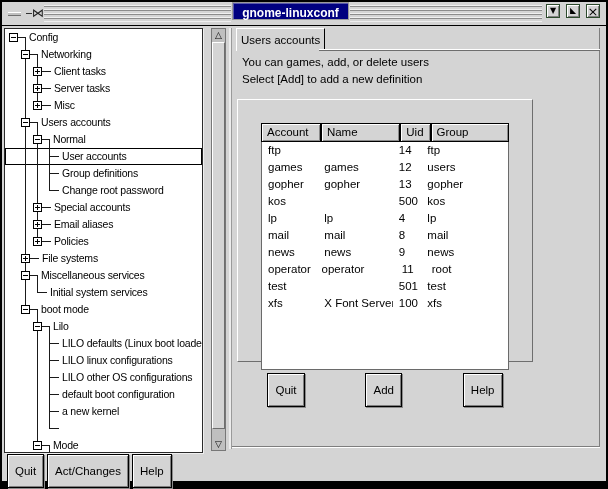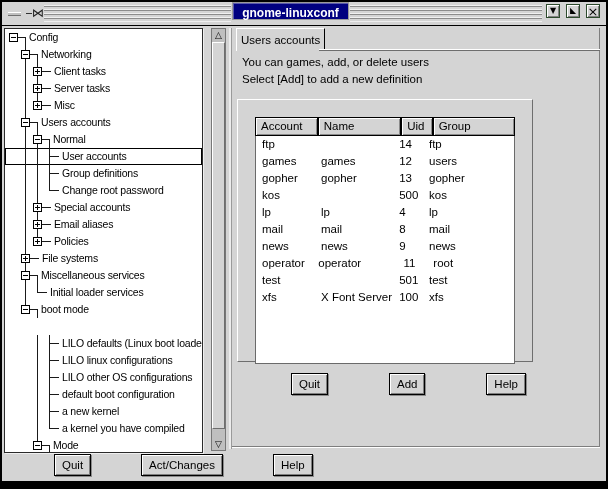--- a/index.html
+++ b/index.html
@@ -57,34 +57,34 @@
   .rp-text{position:absolute;line-height:16px;font-size:11.5px;white-space:nowrap;}
   .tab{position:absolute;left:234px;top:26px;height:22px;min-width:74px;padding:0 4px;background:var(--bg);
      border-top:1px solid #fff;border-left:1px solid #fff;border-right:1px solid #000;
      text-align:center;line-height:22px;font-size:11.5px;box-sizing:content-box;}
   .notebook-line{position:absolute;left:317px;top:47px;width:281px;height:2px;
      background:linear-gradient(#fff 0 1px,#6e6e6e 1px 2px);}
   .intro1{left:240px;top:52px;}
   .intro2{left:240px;top:69px;}
 
   .table-frame{position:absolute;left:235px;top:97px;width:296px;height:263px;box-sizing:border-box;
-     border:1px solid;border-color:#fff #6e6e6e #6e6e6e #fff;background:var(--bg);padding:17px;}
+     border:1px solid;border-color:#fff #6e6e6e #6e6e6e #fff;background:var(--bg);padding:23px;}
   .clist-header{display:flex;height:19px;}
   .hcell{box-sizing:border-box;height:19px;border:1px solid #000;background:var(--bg);
      box-shadow:inset 1px 1px 0 #fff,inset -1px -1px 0 #8a8a8a;
      line-height:17px;padding-left:5px;font-size:11.5px;overflow:hidden;white-space:nowrap;}
   .clist-body{height:228px;background:#fff;border:1px solid #6a6a6a;border-top:none;box-sizing:border-box;overflow:hidden;}
   .brow{display:flex;height:17px;line-height:17px;font-size:11.5px;}
   .bcell{box-sizing:border-box;padding-left:6px;white-space:nowrap;overflow:hidden;}
 
   .panel-buttons{position:absolute;left:235px;top:371px;width:296px;height:24px;
      display:flex;justify-content:space-around;align-items:flex-start;}
-  .gbtn{height:22px;min-width:34px;padding:0 7px;background:var(--bg);border:1px solid #000;
+  .gbtn{height:34px;min-width:34px;padding:0 7px;background:var(--bg);border:1px solid #000;
      box-shadow:inset 1px 1px 0 #fff,inset -1px -1px 0 #7e7e7e,1px 1px 0 #8a8a8a;
-     font-family:"Liberation Sans","DejaVu Sans",sans-serif;font-size:11.5px;color:#000;margin-left:47px;}
+     font-family:"Liberation Sans","DejaVu Sans",sans-serif;font-size:11.5px;color:#000;}
   .panel-bottom-line{position:absolute;left:230px;top:444px;width:368px;height:2px;
      background:linear-gradient(#7e7e7e 0 1px,#fff 1px 2px);}
 
   
   .footer{position:absolute;left:5px;top:452px;height:24px;display:flex;gap:3px;}
 </style>
 </head>
 <body>
 
 <div class="window">
@@ -245,31 +245,40 @@
           <div class="vseg" style="left: 32px; top: 8px; height: 9px;"></div>
           <div class="tbox" style="left: 16px;">
             <div class="gh"></div>
           </div>
           <span class="tlabel" style="left: 36px;">Miscellaneous services</span>
         </div>
         <div class="trow" style="top: 255px;">
           <div class="vseg" style="left: 20px; top: 0px; height: 17px;"></div>
           <div class="vseg" style="left: 32px; top: 0px; height: 9px;"></div>
           <div class="hseg" style="left: 32px; width: 10px;"></div>
-          <span class="tlabel" style="left: 45px;">Initial loader services</span>
+          <span class="tlabel" style="left: 45px;">Initial system services</span>
         </div>
         <div class="trow" style="top: 272px;">
           <div class="vseg" style="left: 20px; top: 0px; height: 9px;"></div>
           <div class="hseg" style="left: 24px; width: 9px;"></div>
           <div class="vseg" style="left: 32px; top: 8px; height: 9px;"></div>
           <div class="tbox" style="left: 16px;">
             <div class="gh"></div>
           </div>
           <span class="tlabel" style="left: 36px;">boot mode</span>
         </div>
+        <div class="trow" style="top: 289px;">
+          <div class="vseg" style="left: 32px; top: 0px; height: 17px;"></div>
+          <div class="hseg" style="left: 36px; width: 9px;"></div>
+          <div class="vseg" style="left: 44px; top: 8px; height: 9px;"></div>
+          <div class="tbox" style="left: 28px;">
+            <div class="gh"></div>
+          </div>
+          <span class="tlabel" style="left: 48px;">Lilo</span>
+        </div>
         <div class="trow" style="top: 306px;">
           <div class="vseg" style="left: 32px; top: 0px; height: 17px;"></div>
           <div class="vseg" style="left: 44px; top: 0px; height: 17px;"></div>
           <div class="hseg" style="left: 44px; width: 10px;"></div>
           <span class="tlabel" style="left: 57px;">LILO defaults (Linux boot loader)</span>
         </div>
         <div class="trow" style="top: 323px;">
           <div class="vseg" style="left: 32px; top: 0px; height: 17px;"></div>
           <div class="vseg" style="left: 44px; top: 0px; height: 17px;"></div>
           <div class="hseg" style="left: 44px; width: 10px;"></div>
@@ -290,21 +299,20 @@
         <div class="trow" style="top: 374px;">
           <div class="vseg" style="left: 32px; top: 0px; height: 17px;"></div>
           <div class="vseg" style="left: 44px; top: 0px; height: 17px;"></div>
           <div class="hseg" style="left: 44px; width: 10px;"></div>
           <span class="tlabel" style="left: 57px;">a new kernel</span>
         </div>
         <div class="trow" style="top: 391px;">
           <div class="vseg" style="left: 32px; top: 0px; height: 17px;"></div>
           <div class="vseg" style="left: 44px; top: 0px; height: 9px;"></div>
           <div class="hseg" style="left: 44px; width: 10px;"></div>
-          <span class="tlabel" style="left: 57px;">a kernel you have compiled</span>
         </div>
         <div class="trow" style="top: 408px;">
           <div class="vseg" style="left: 32px; top: 0px; height: 9px;"></div>
           <div class="hseg" style="left: 36px; width: 9px;"></div>
           <div class="vseg" style="left: 44px; top: 8px; height: 9px;"></div>
           <div class="tbox" style="left: 28px;">
             <div class="gh"></div>
           </div>
           <span class="tlabel" style="left: 48px;">Mode</span>
         </div>

